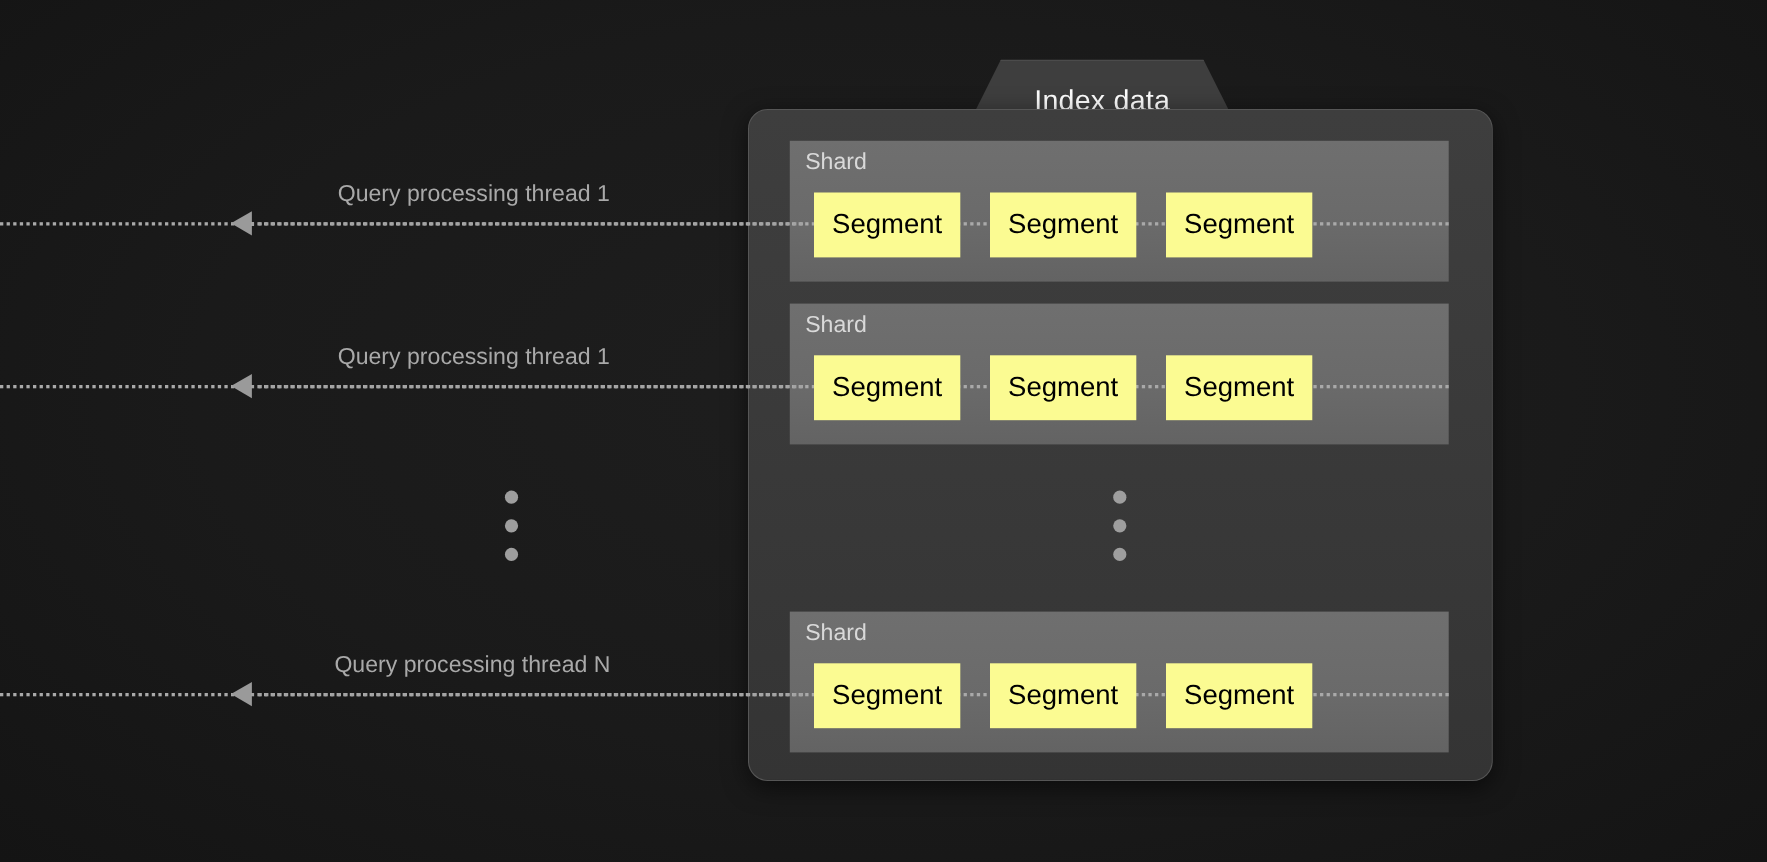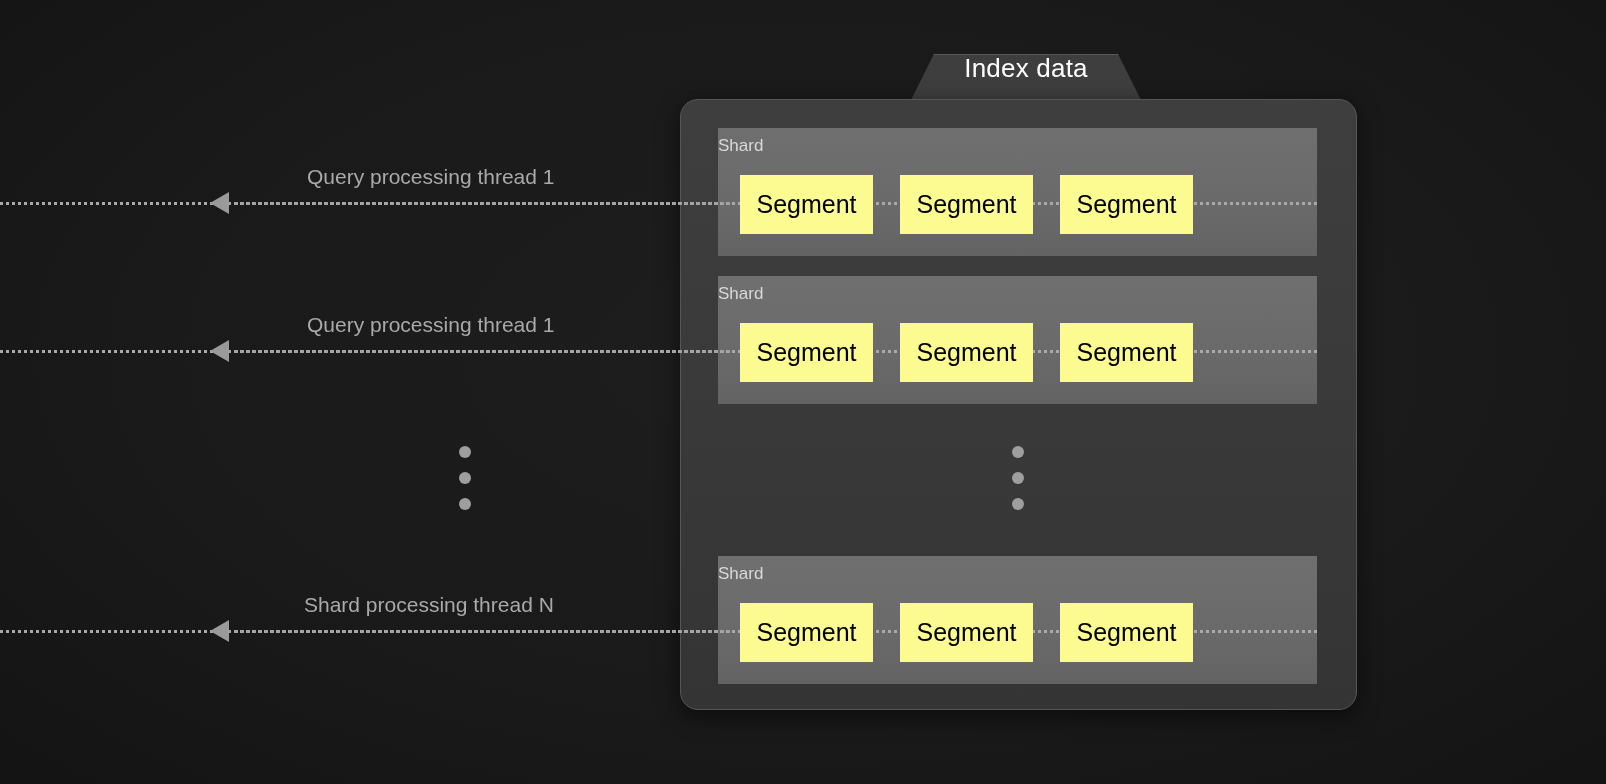--- a/index.html
+++ b/index.html
@@ -24,29 +24,29 @@
     width: 677px;
     height: 611px;
     background: linear-gradient(180deg, #3e3e3e 0%, #3a3a3a 45%, #343434 100%);
     border: 1px solid #565656;
     border-radius: 18px;
     box-shadow: 0 6px 22px rgba(0,0,0,0.55);
     box-sizing: border-box;
   }
   .index-tab {
     position: absolute;
-    left: 908px;
+    left: 884px;
     top: 54px;
     width: 236px;
     height: 51px;
     background: #3e3e3e;
     border-top: 1px solid #585858;
     clip-path: polygon(11% 0, 89% 0, 100% 100%, 0% 100%);
     display: flex;
-    align-items: flex-start;
+    align-items: flex-end;
     justify-content: center;
   }
   .index-tab-label {
     color: #ffffff;
     font-size: 26px;
     letter-spacing: 0.2px;
     line-height: 1;
     padding-bottom: 2px;
   }
 
@@ -58,24 +58,24 @@
     height: 128px;
     background: linear-gradient(180deg, #6f6f6f 0%, #6a6a6a 60%, #636363 100%);
     box-sizing: border-box;
   }
   .shard-1 { top: 128px; }
   .shard-2 { top: 276px; }
   .shard-3 { top: 556px; }
 
   .shard-label {
     position: absolute;
-    left: 0;
+    left: 14px;
     top: 9px;
     color: #d9d9d9;
-    font-size: 17px;
+    font-size: 21px;
     line-height: 1;
   }
 
   
   .shard-line {
     position: absolute;
     left: -718px;
     top: 74px;
     width: 1317px;
     height: 0;
@@ -210,21 +210,21 @@
   <div class="thread-row" style="top:339px; width:520px;">
     <span class="arrow-head"></span>
     <span class="arrow-line" style="width:502px;"></span>
   </div>
   <span class="thread-label" style="left:307px; top:314px;">Query processing thread 1</span>
 
   <div class="thread-row" style="top:619px; width:520px;">
     <span class="arrow-head"></span>
     <span class="arrow-line" style="width:502px;"></span>
   </div>
-  <span class="thread-label" style="left:304px; top:594px;">Shard processing thread N</span>
+  <span class="thread-label" style="left:304px; top:594px;">Query processing thread N</span>
 
   <div class="vdots vdots-left">
     <span class="vdot"></span>
     <span class="vdot"></span>
     <span class="vdot"></span>
   </div>
   <div class="vdots vdots-right">
     <span class="vdot"></span>
     <span class="vdot"></span>
     <span class="vdot"></span>

